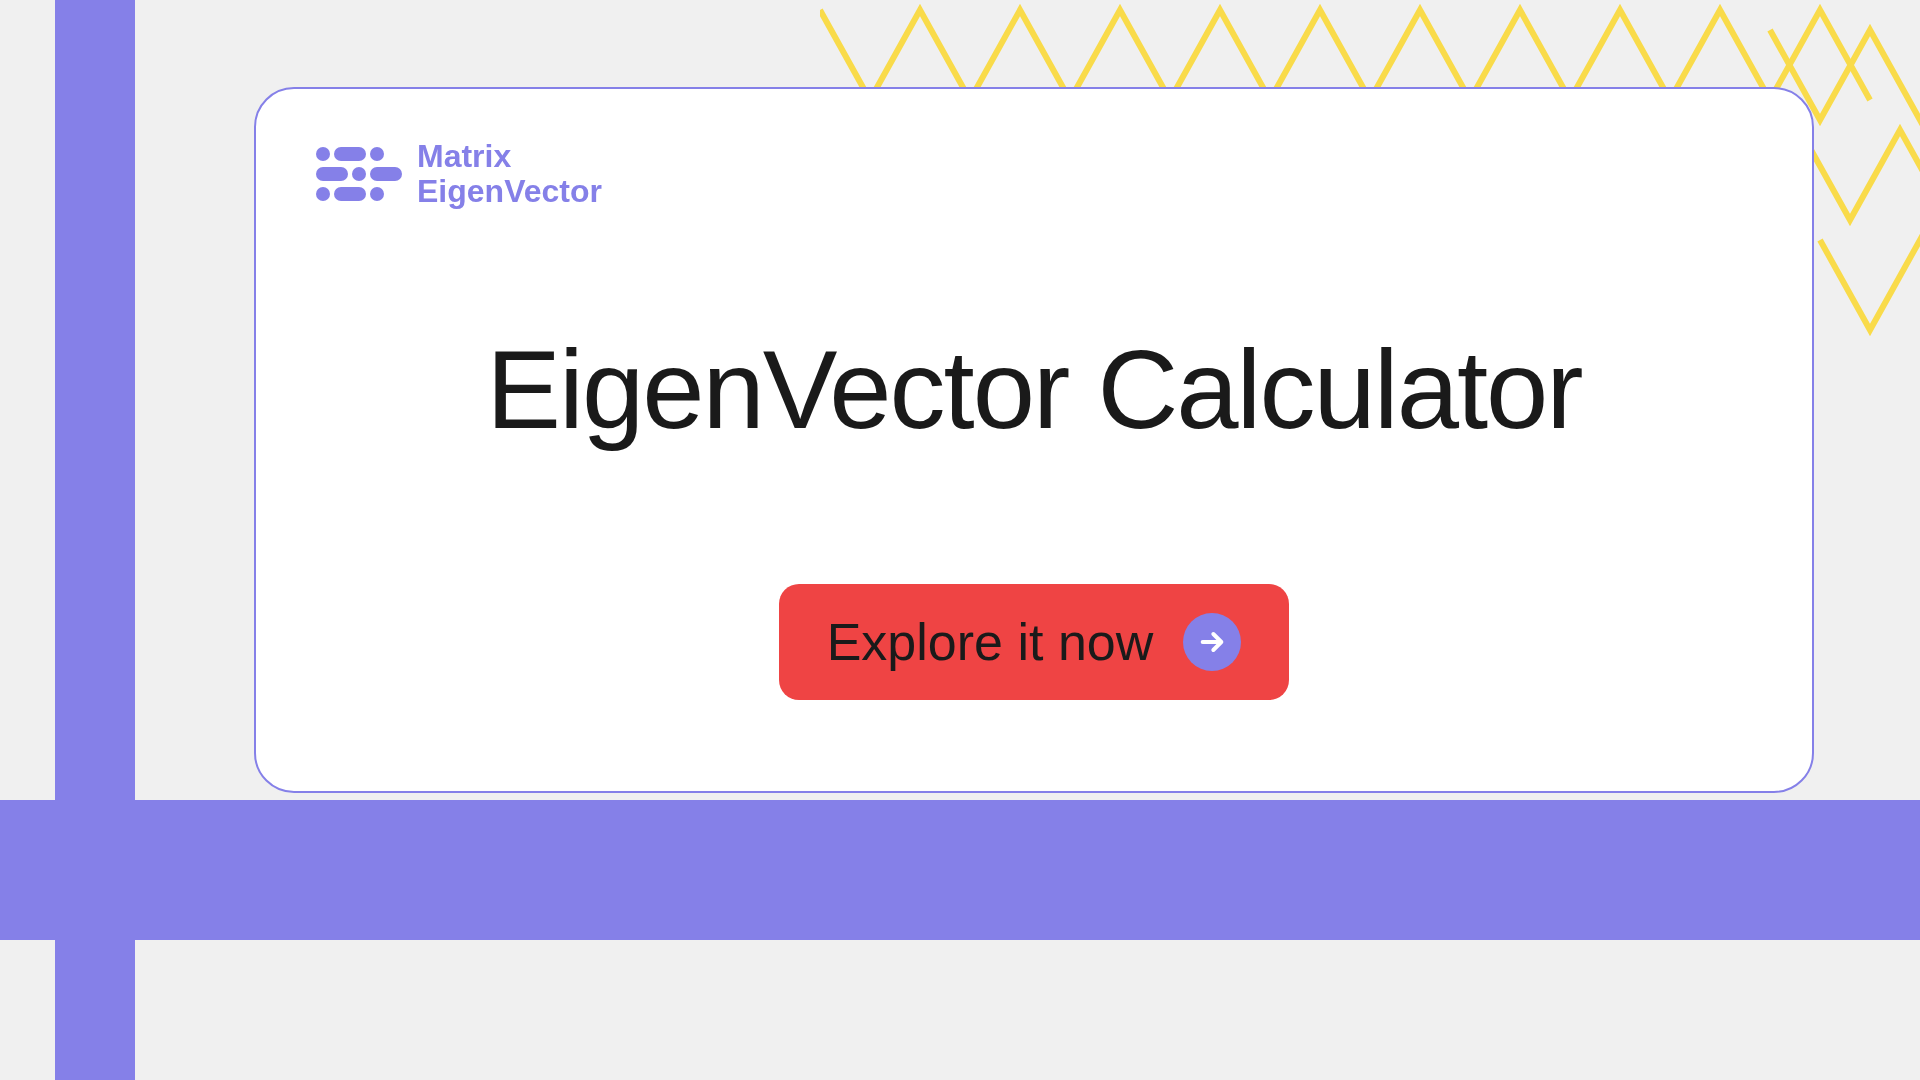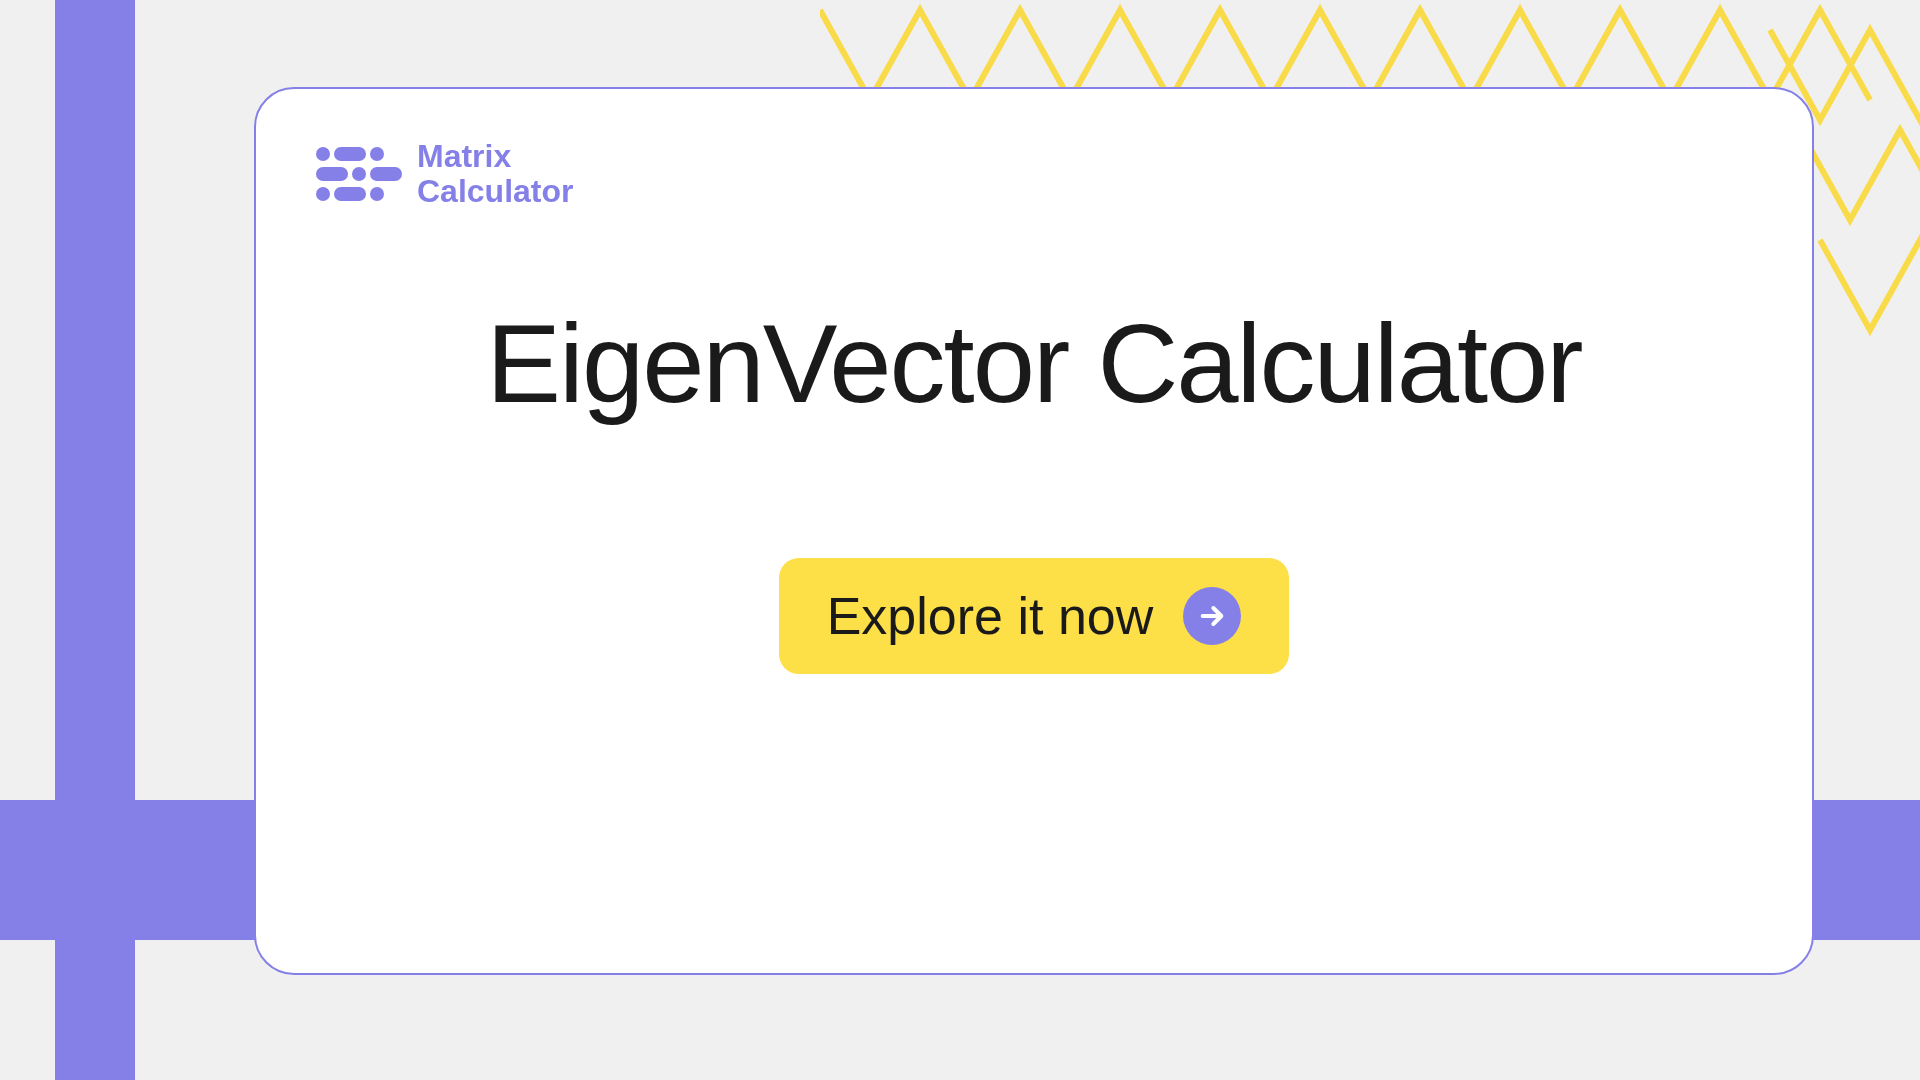--- a/index.html
+++ b/index.html
@@ -44,21 +44,21 @@
       width: 1200px;
       height: 400px;
       z-index: 2;
     }
     
     .card {
       position: absolute;
       left: 254px;
       top: 87px;
       width: 1560px;
-      height: 888px;
+      height: 706px;
       background: white;
       border: 2px solid #8580e8;
       border-radius: 40px;
       z-index: 3;
       padding: 50px 60px;
     }
     
     .logo-area {
       display: flex;
       align-items: center;
@@ -95,31 +95,31 @@
       color: #8580e8;
       font-weight: bold;
       font-size: 32px;
       line-height: 1.1;
     }
     
     .main-title {
       text-align: center;
       font-size: 112px;
       color: #1a1a1a;
-      margin-top: 90px;
+      margin-top: 116px;
       font-weight: 500;
       letter-spacing: -2px;
     }
     
     .cta-button {
       display: flex;
       align-items: center;
       justify-content: center;
       gap: 30px;
-      background: #fde047;
+      background: #ef4444;
       border: none;
       border-radius: 20px;
       padding: 28px 48px;
       margin: 130px auto 8px;
       cursor: pointer;
       font-family: inherit;
     }
     
     .cta-text {
       font-size: 52px;
@@ -181,21 +181,21 @@
         <div class="bar"></div>
       </div>
       <div class="logo-row">
         <div class="dot"></div>
         <div class="bar"></div>
         <div class="dot"></div>
       </div>
     </div>
     <div class="logo-text">
       <div>Matrix</div>
-      <div>Calculator</div>
+      <div>EigenVector</div>
     </div>
   </div>
 
   <h1 class="main-title">EigenVector Calculator</h1>
 
   <button class="cta-button">
     <span class="cta-text">Explore it now</span>
     <span class="arrow-circle">
       <svg viewBox="0 0 24 24" fill="none">
         <path d="M5 12h14m-6-6l6 6-6 6" stroke="white" stroke-width="3" stroke-linecap="round" stroke-linejoin="round"></path>

